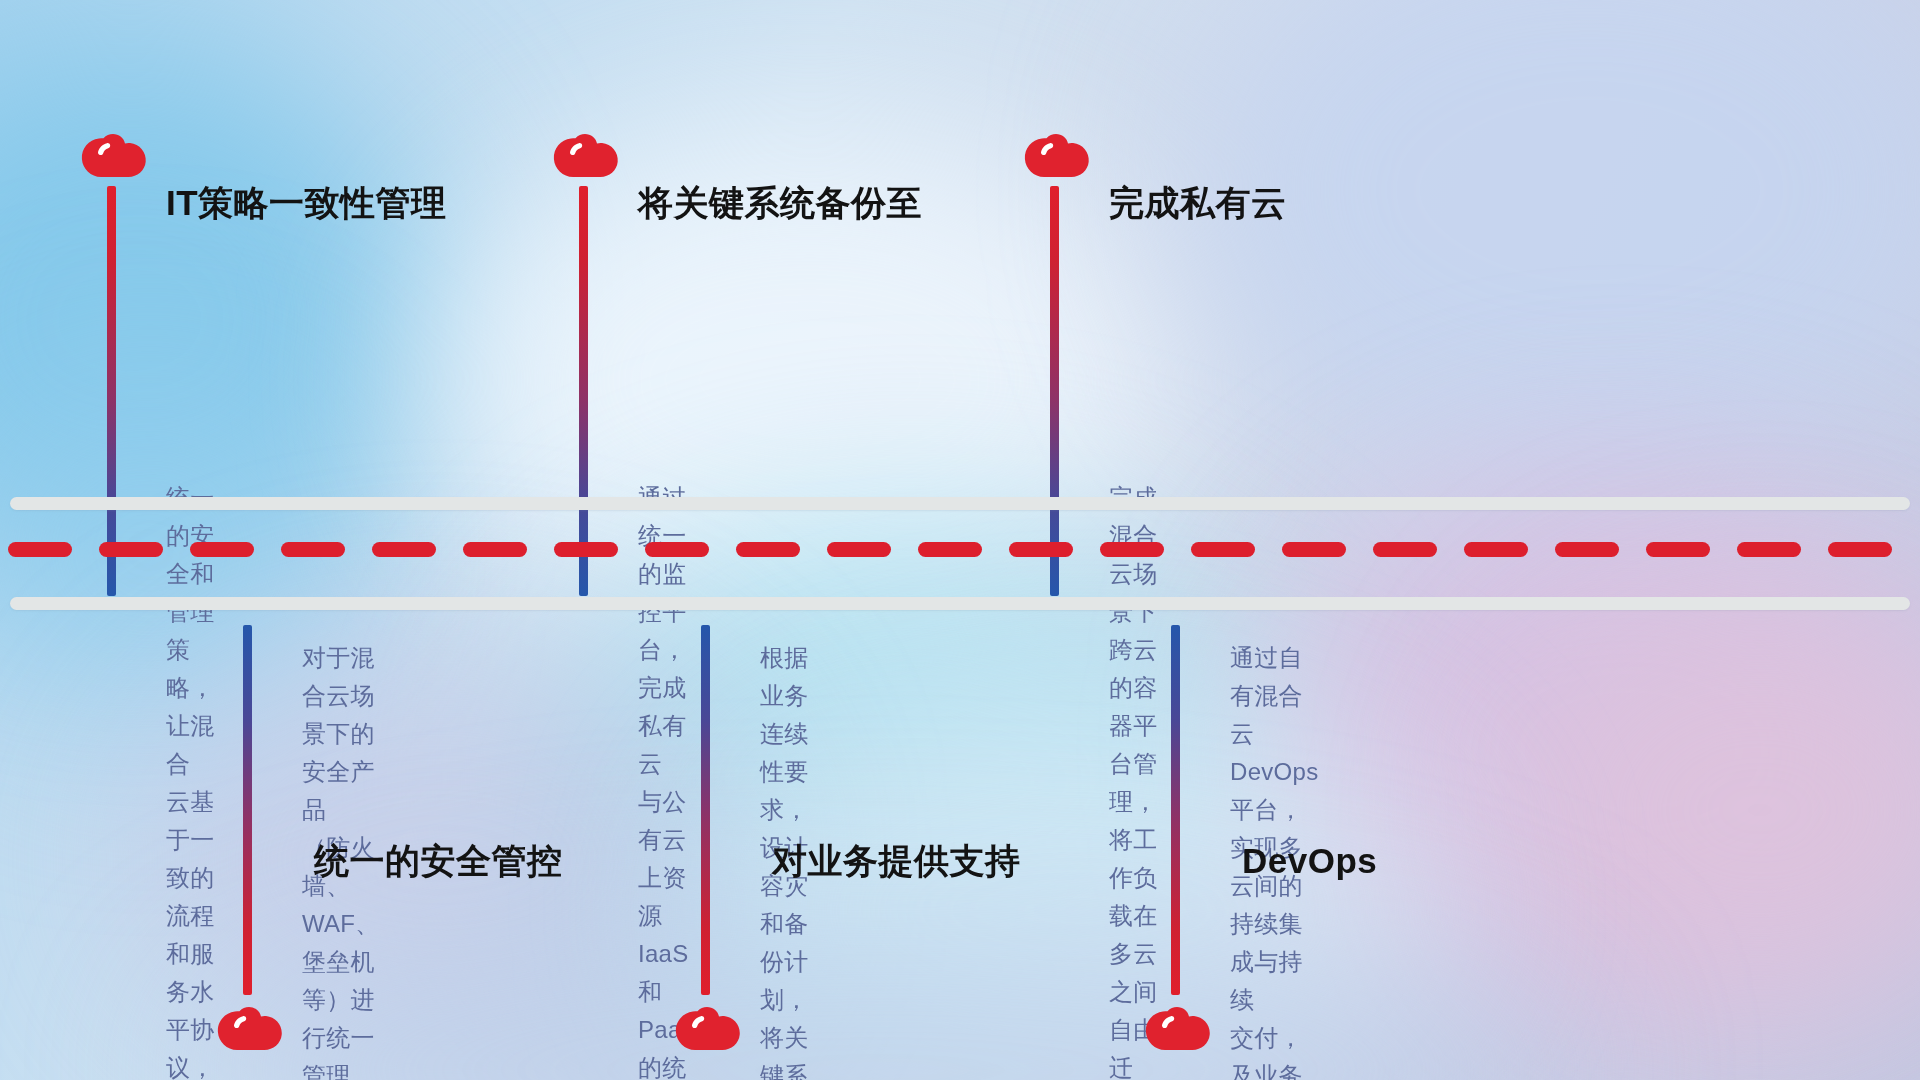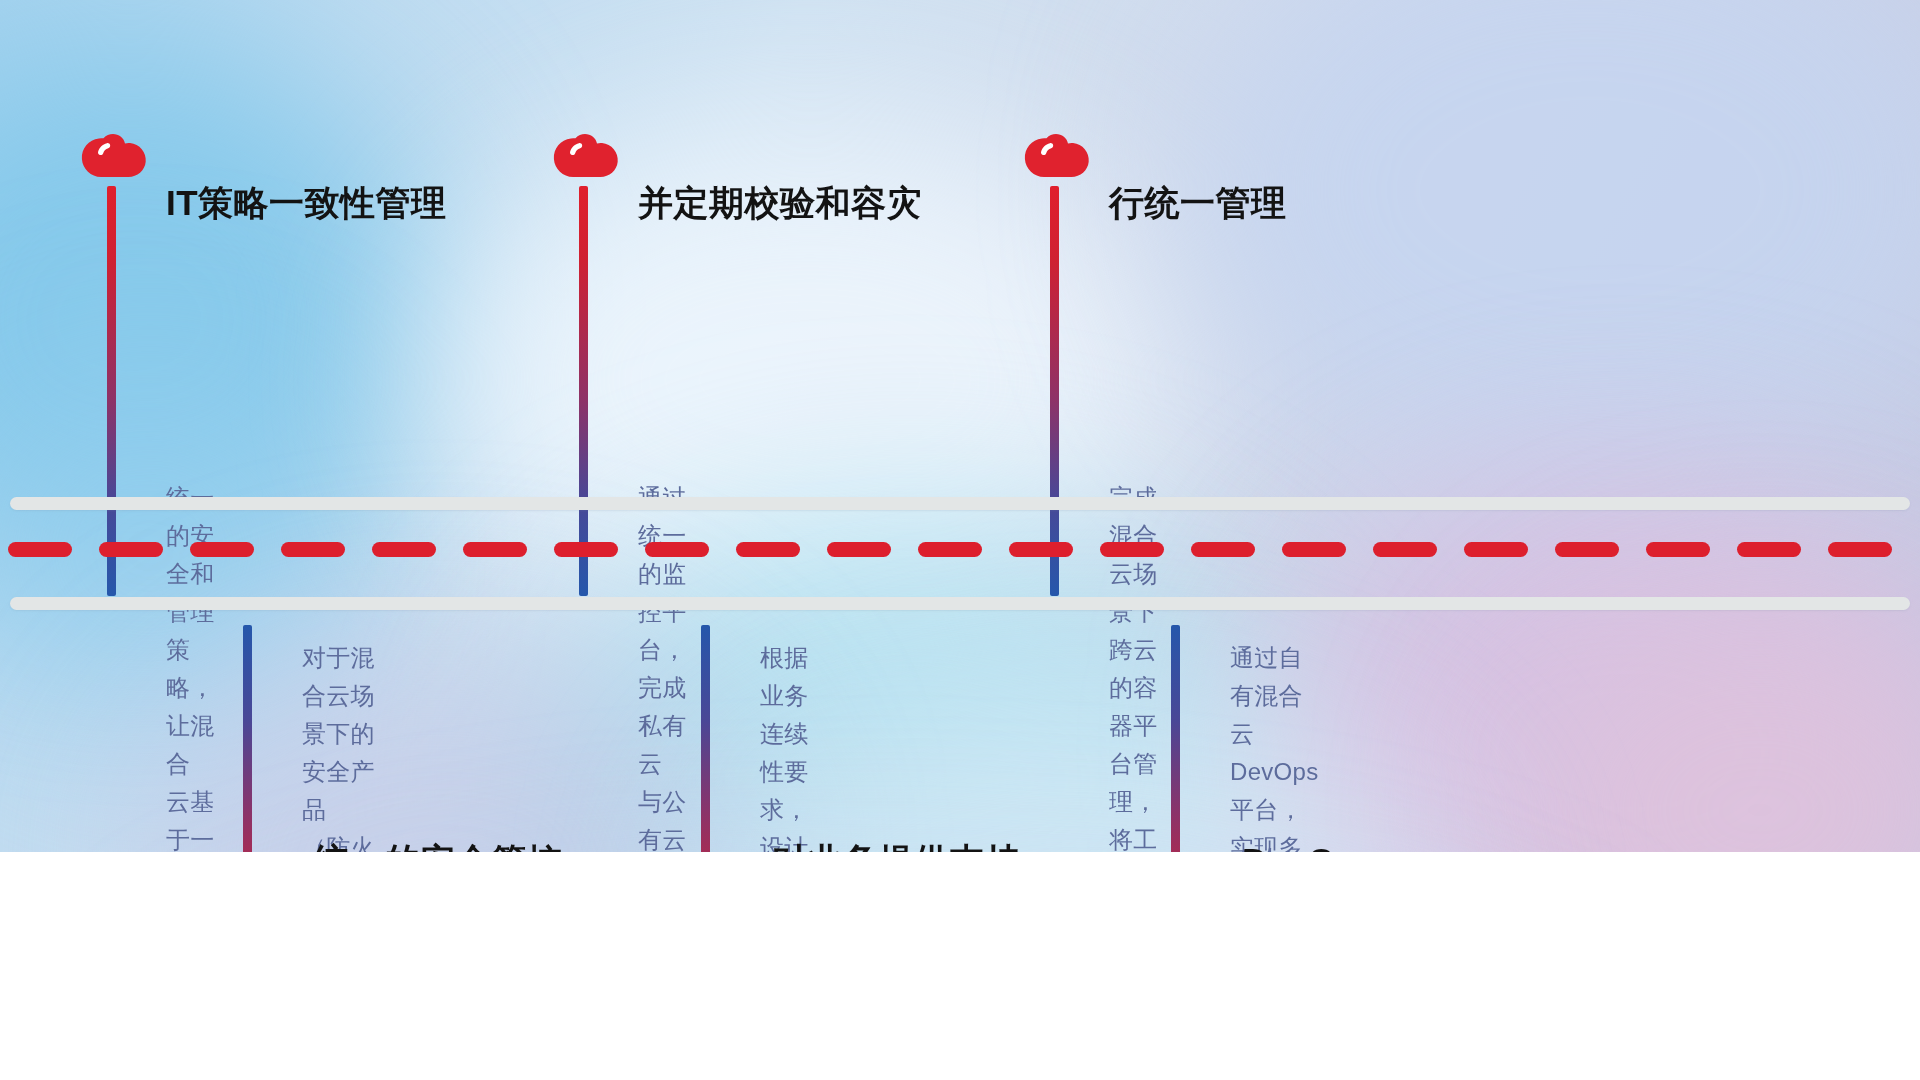--- a/index.html
+++ b/index.html
@@ -6,21 +6,21 @@
   html, body {
     margin: 0;
     padding: 0;
     background: #ffffff;
   }
   * { box-sizing: border-box; }
 
   .stage {
     position: relative;
     width: 1920px;
-    height: 852px;
+    height: 1080px;
     overflow: hidden;
     font-family: "Liberation Sans", "DejaVu Sans", sans-serif;
     background: #cfe0f0;
   }
 
   
   .bg-base {
     position: absolute; inset: 0;
     background: linear-gradient(118deg,
         #a9d4ef 0%,
@@ -163,35 +163,35 @@
   </div>
 
   <div class="col top-col col-top-2">
     <span class="cloud-icon">
       <svg viewBox="0 0 72 56" xmlns="http://www.w3.org/2000/svg" aria-hidden="true">
         <path fill="#e0222e" d="M23.5 6.2c4.6-5 12.2-5.6 17.4-1.4 2.2 1.8 3.6 4.2 4.1 6.8 1.6-.5 3.3-.7 5-.5 9.6 1 16.6 9.3 15.7 18.6-.9 9.3-9.4 16.1-19 15.2H21.3C11 45 2.6 37 1.9 26.9 1.2 16.7 8.6 7.8 18.9 6.5c1.5-.2 3.1-.3 4.6-.3z"></path>
         <path fill="#ffffff" d="M26.9 11.2c-4.3 1.1-7.6 4.3-8.8 8.5-.4 1.4.4 2.9 1.8 3.3 1.4.4 2.9-.4 3.3-1.8.7-2.4 2.6-4.2 5-4.9 1.4-.4 2.3-1.9 1.9-3.3-.4-1.4-1.8-2.2-3.2-1.8z"></path>
       </svg>
     </span>
     <span class="stem down"></span>
-    <div class="heading">并定期校验和容灾</div>
+    <div class="heading">将关键系统备份至</div>
     <div class="body-text">通过统一的监控平台，完成私有云
 与公有云上资源IaaS和PaaS的统
 一监控；开放系统可对接业务监控。</div>
   </div>
 
   <div class="col top-col col-top-3">
     <span class="cloud-icon">
       <svg viewBox="0 0 72 56" xmlns="http://www.w3.org/2000/svg" aria-hidden="true">
         <path fill="#e0222e" d="M23.5 6.2c4.6-5 12.2-5.6 17.4-1.4 2.2 1.8 3.6 4.2 4.1 6.8 1.6-.5 3.3-.7 5-.5 9.6 1 16.6 9.3 15.7 18.6-.9 9.3-9.4 16.1-19 15.2H21.3C11 45 2.6 37 1.9 26.9 1.2 16.7 8.6 7.8 18.9 6.5c1.5-.2 3.1-.3 4.6-.3z"></path>
         <path fill="#ffffff" d="M26.9 11.2c-4.3 1.1-7.6 4.3-8.8 8.5-.4 1.4.4 2.9 1.8 3.3 1.4.4 2.9-.4 3.3-1.8.7-2.4 2.6-4.2 5-4.9 1.4-.4 2.3-1.9 1.9-3.3-.4-1.4-1.8-2.2-3.2-1.8z"></path>
       </svg>
     </span>
     <span class="stem down"></span>
-    <div class="heading">行统一管理</div>
+    <div class="heading">完成私有云</div>
     <div class="body-text">完成混合云场景下跨云的容器平
 台管理，将工作负载在多云之间
 自由迁移。</div>
   </div>
 
   <div class="divider-band">
     <div class="rule-solid top"></div>
     <div class="rule-dashed" id="dashed-line">
         <span class="dash"></span>
         <span class="dash"></span>

